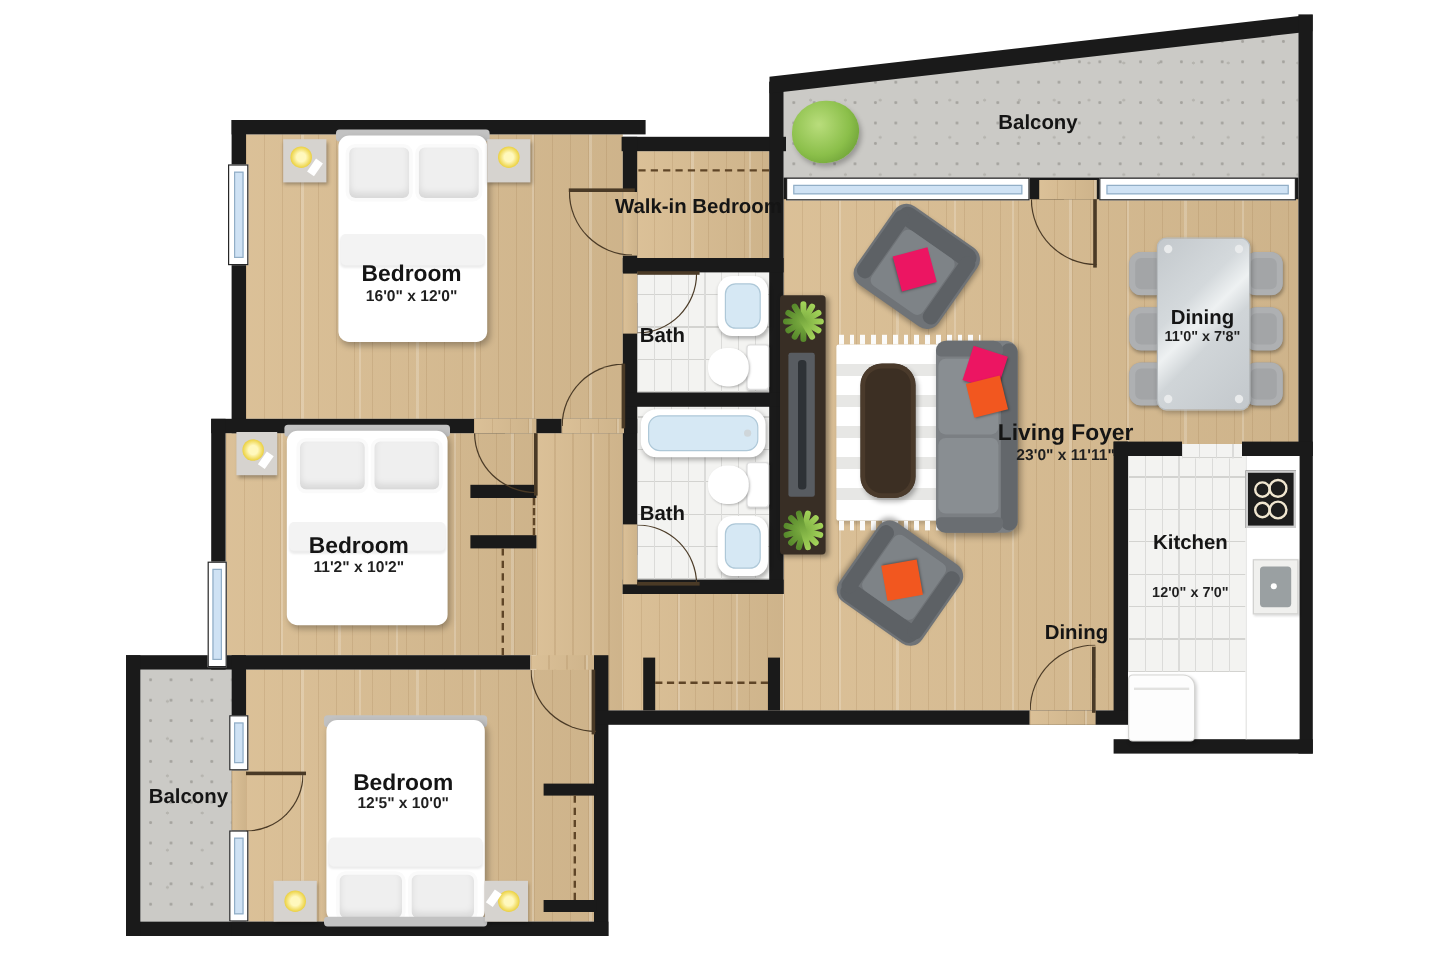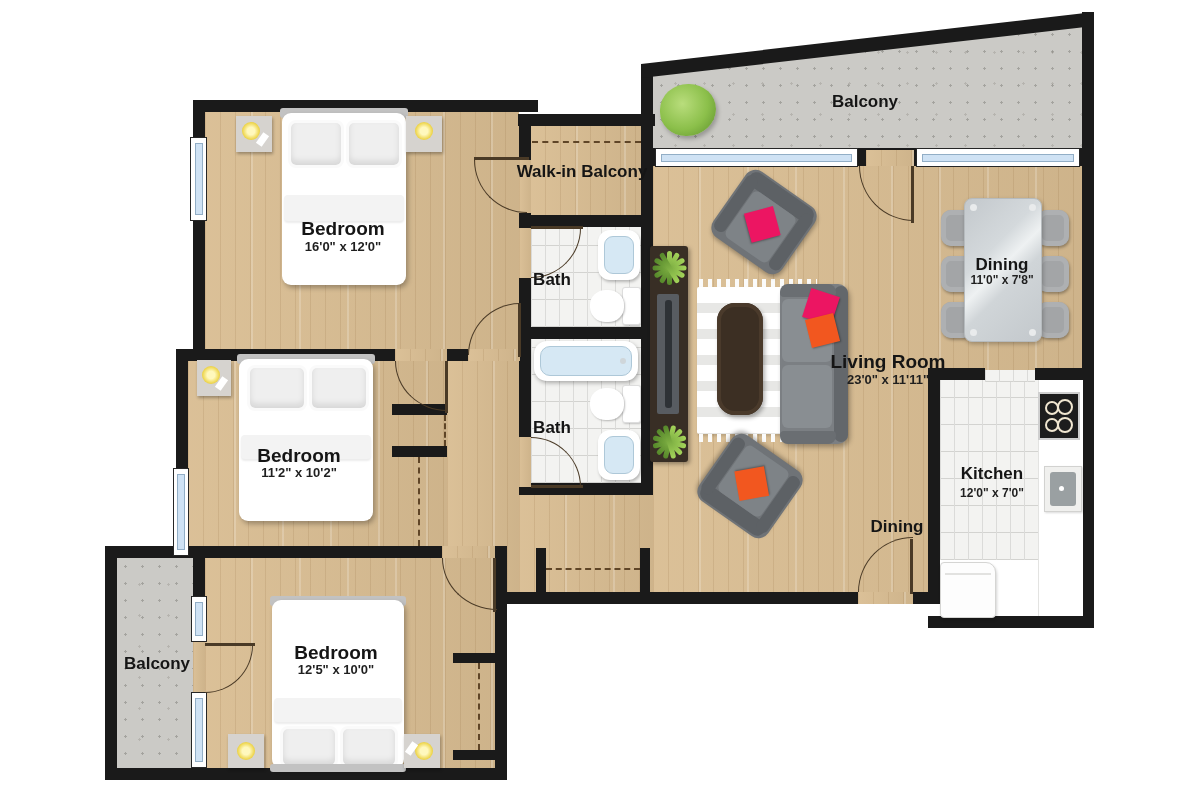--- a/index.html
+++ b/index.html
@@ -302,31 +302,31 @@
 
   <div class="label rname-lg" style="left:343px;top:229px;">Bedroom</div>
   <div class="label rdims" style="left:343px;top:247px;">16'0" x 12'0"</div>
 
   <div class="label rname-lg" style="left:299px;top:456px;">Bedroom</div>
   <div class="label rdims" style="left:299px;top:473px;">11'2" x 10'2"</div>
 
   <div class="label rname-lg" style="left:336px;top:653px;">Bedroom</div>
   <div class="label rdims" style="left:336px;top:670px;">12'5" x 10'0"</div>
 
-  <div class="label rname" style="left:582px;top:172px;">Walk-in Balcony</div>
+  <div class="label rname" style="left:582px;top:172px;">Walk-in Bedroom</div>
   <div class="label rname" style="left:552px;top:280px;">Bath</div>
   <div class="label rname" style="left:552px;top:428px;">Bath</div>
 
   <div class="label rname" style="left:865px;top:102px;">Balcony</div>
   <div class="label rname" style="left:157px;top:664px;">Balcony</div>
 
   <div class="label rname" style="left:1002px;top:265px;">Dining</div>
   <div class="label rdims-sm" style="left:1002px;top:281px;">11'0" x 7'8"</div>
 
-  <div class="label rname-lg" style="left:888px;top:362px;">Living Room</div>
+  <div class="label rname-lg" style="left:888px;top:362px;">Living Foyer</div>
   <div class="label rdims" style="left:888px;top:380px;">23'0" x 11'11"</div>
 
-  <div class="label rname" style="left:992px;top:474px;">Kitchen</div>
+  <div class="label rname" style="left:992px;top:452px;">Kitchen</div>
   <div class="label rdims-sm" style="left:992px;top:494px;">12'0" x 7'0"</div>
 
   <div class="label rname" style="left:897px;top:527px;">Dining</div>
 
 </div>
 
 </body></html>

